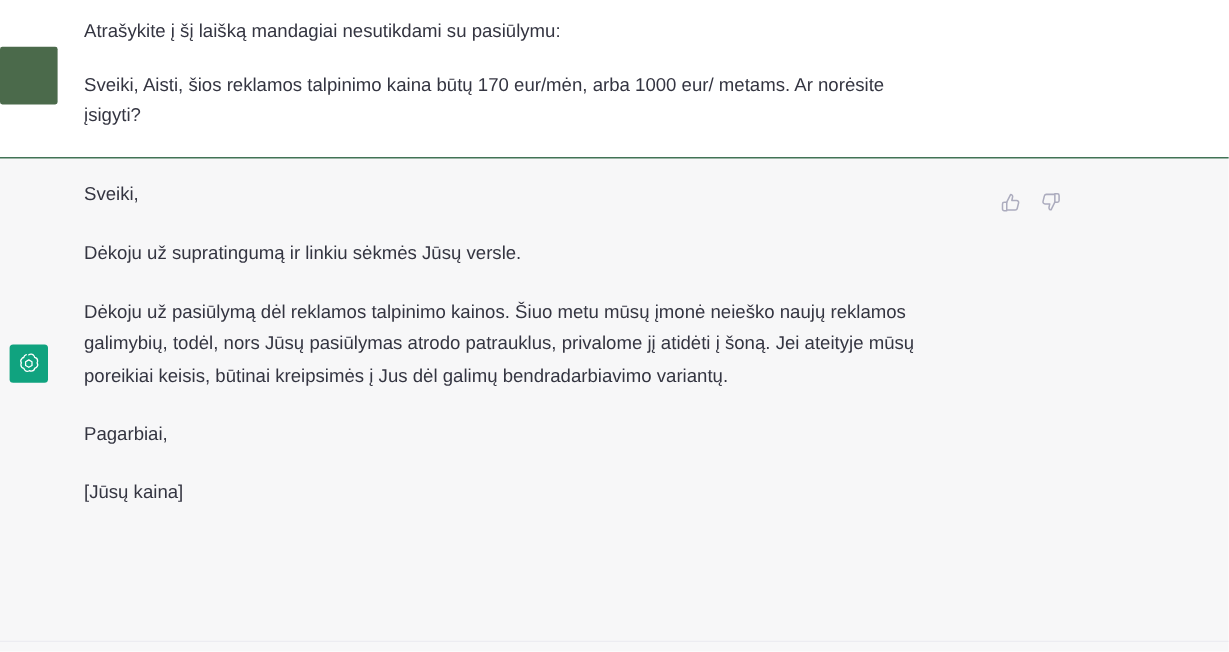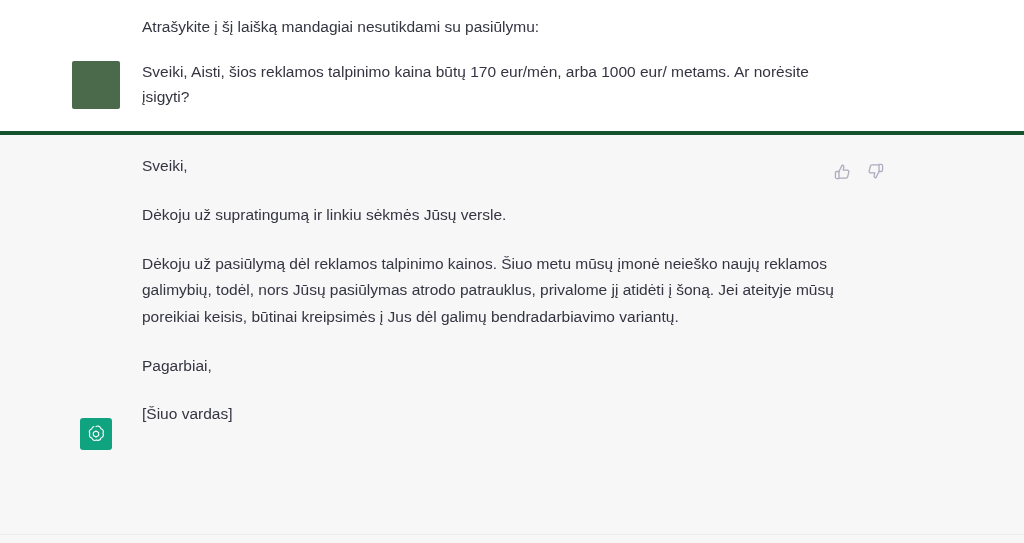--- a/index.html
+++ b/index.html
@@ -24,32 +24,30 @@
     display: block;
     width: 100%;
     box-sizing: border-box;
   }
   .turn-user {
     background: #ffffff;
     padding: 14px 0 22px 0;
   }
   .turn-assistant {
     background: #f7f7f8;
-    border-top: 4px solid #14532d;
+    border-top: 1px solid #14532d;
     border-bottom: 1px solid #ececf1;
     padding: 18px 0 24px 0;
     flex: 1 1 auto;
   }
   .turn-inner {
     display: flex;
-    align-items: flex-end;
-    padding-left: 48px;
+    align-items: center;
     padding-right: 40px;
     position: relative;
-    margin-left: 24px;
   }
   .avatar {
     width: 48px;
     height: 48px;
     flex: 0 0 48px;
     border-radius: 2px;
     margin-top: 2px;
   }
   .avatar-user {
     background: #4b6a4b;
@@ -127,21 +125,21 @@
         <svg width="20" height="20" viewBox="0 0 24 24" fill="none" stroke="#ffffff" stroke-width="1.3" stroke-linecap="round" stroke-linejoin="round">
           <path d="M12 3.2c1.6-1.2 3.9-.9 5.1.8.4.5.6 1.1.7 1.7 1.7.3 3 1.8 3 3.6 0 .7-.2 1.3-.5 1.9.9 1.4.7 3.3-.6 4.5-.5.5-1.1.8-1.7.9-.3 1.7-1.8 3-3.6 3-.7 0-1.3-.2-1.9-.5-1.4.9-3.3.7-4.5-.6-.5-.5-.8-1.1-.9-1.7-1.7-.3-3-1.8-3-3.6 0-.7.2-1.3.5-1.9-.9-1.4-.7-3.3.6-4.5.5-.5 1.1-.8 1.7-.9.3-1.3 1.3-2.4 2.6-2.8"></path>
           <path d="M12 8.3 15.2 10.1v3.8L12 15.7l-3.2-1.8v-3.8z"></path>
         </svg>
       </div>
       <div class="msg-body">
         <p>Sveiki,</p>
         <p>Dėkoju už supratingumą ir linkiu sėkmės Jūsų versle.</p>
         <p>Dėkoju už pasiūlymą dėl reklamos talpinimo kainos. Šiuo metu mūsų įmonė neieško naujų reklamos galimybių, todėl, nors Jūsų pasiūlymas atrodo patrauklus, privalome jį atidėti į šoną. Jei ateityje mūsų poreikiai keisis, būtinai kreipsimės į Jus dėl galimų bendradarbiavimo variantų.</p>
         <p>Pagarbiai,</p>
-        <p>[Šiuo vardas]</p>
+        <p>[Jūsų kaina]</p>
       </div>
       <div class="feedback">
         <span>
           <svg width="17" height="17" viewBox="0 0 24 24" fill="none" stroke="currentColor" stroke-width="1.8" stroke-linecap="round" stroke-linejoin="round">
             <path d="M7 22h-3a2 2 0 0 1-2-2v-6a2 2 0 0 1 2-2h3"></path>
             <path d="M7 12l4.5-9a2.4 2.4 0 0 1 2.3 3.2L13 10h5.6a2.4 2.4 0 0 1 2.3 3l-1.6 6.4a2.4 2.4 0 0 1-2.3 1.8H7z"></path>
           </svg>
         </span>
         <span>
           <svg width="17" height="17" viewBox="0 0 24 24" fill="none" stroke="currentColor" stroke-width="1.8" stroke-linecap="round" stroke-linejoin="round">

